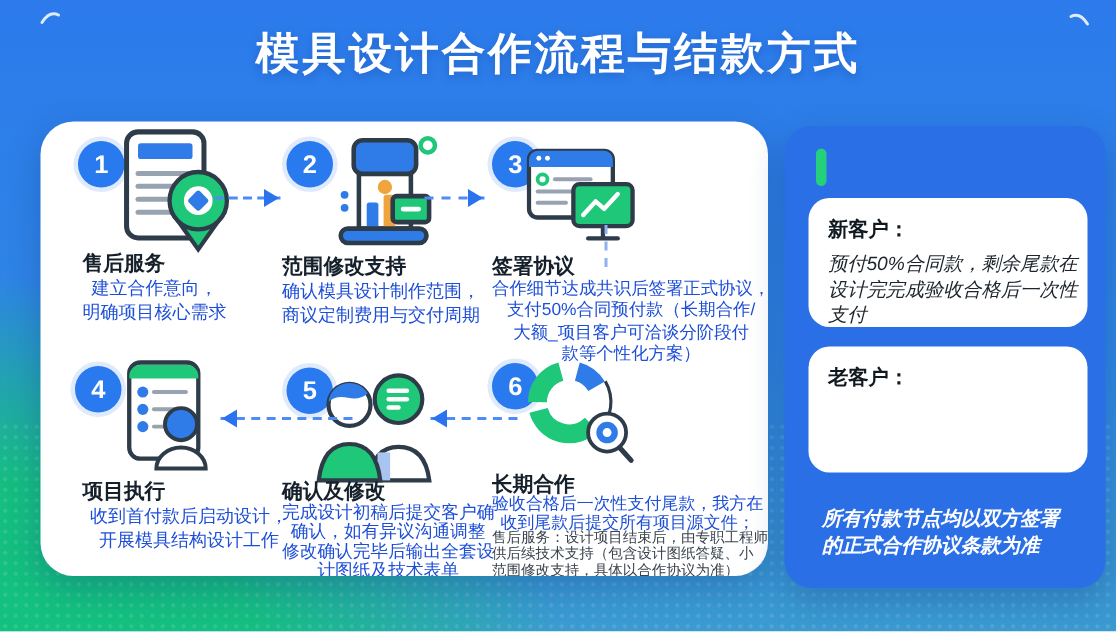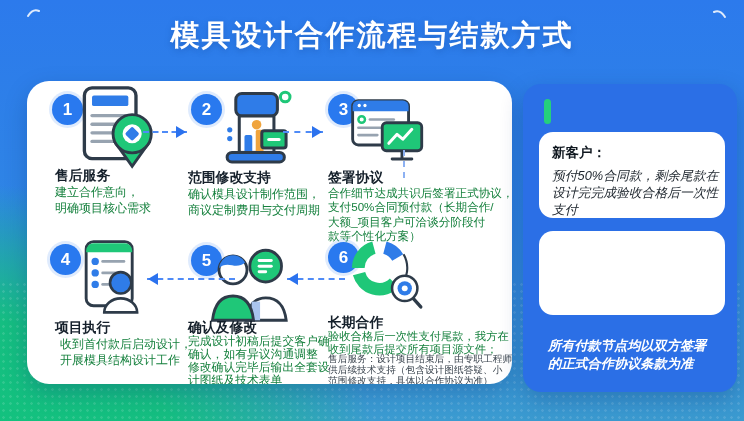--- a/index.html
+++ b/index.html
@@ -16,21 +16,21 @@
   .decor{position:absolute;opacity:.85;}
   
   .flow-card{position:absolute;left:27px;top:81px;width:485px;height:303px;background:#fff;
     border-radius:22px;box-shadow:0 8px 22px rgba(13,51,120,.28);overflow:hidden;}
   .badge{position:absolute;width:31px;height:31px;border-radius:50%;background:#2979ef;color:#fff;
     font-size:17px;font-weight:700;display:flex;align-items:center;justify-content:center;
     box-shadow:0 0 0 3px rgba(41,121,239,.15);}
   .icon{position:absolute;}
   .icon svg{width:100%;height:100%;display:block;}
   .sh{position:absolute;font-size:13.8px;font-weight:800;color:#15202b;white-space:pre;}
-  .sb{position:absolute;font-size:12px;color:#15803d;line-height:15.6px;white-space:pre;}
+  .sb{position:absolute;font-size:12px;color:#1d4ed8;line-height:15.6px;white-space:pre;text-align:center;}
   .note{position:absolute;white-space:pre;}
   .s1 .badge{left:25px;top:13px}  .s1 .icon{left:44px;top:5px;width:86px;height:86px}
   .s1 .sh{left:28px;top:86px}     .s1 .sb{left:28px;top:104px}
   .s2 .badge{left:164px;top:13px} .s2 .icon{left:188px;top:9px;width:78px;height:78px}
   .s2 .sh{left:161px;top:88px}    .s2 .sb{left:161px;top:106px}
   .s3 .badge{left:301px;top:13px} .s3 .icon{left:324px;top:13px;width:74px;height:74px}
   .s3 .sh{left:301px;top:88px}    .s3 .sb{left:301px;top:105px;font-size:11.6px;line-height:14.4px}
   .s4 .badge{left:23px;top:163px} .s4 .icon{left:46px;top:159px;width:74px;height:74px}
   .s4 .sh{left:28px;top:238px}    .s4 .sb{left:33px;top:256px}
   .s5 .badge{left:164px;top:164px}.s5 .icon{left:178px;top:159px;width:84px;height:84px}
@@ -237,18 +237,19 @@
     <div class="panel-bar"></div>
 
     <div class="pcard pc1">
       <div class="ph">新客户：</div>
       <div class="pb">预付50%合同款，剩余尾款在
 设计完完成验收合格后一次性
 支付</div>
     </div>
 
     <div class="pcard pc2">
+      <div class="ph">老客户：</div>
     </div>
 
     <div class="footnote">所有付款节点均以双方签署
 的正式合作协议条款为准</div>
   </div>
 </div>
 
 </body></html>

